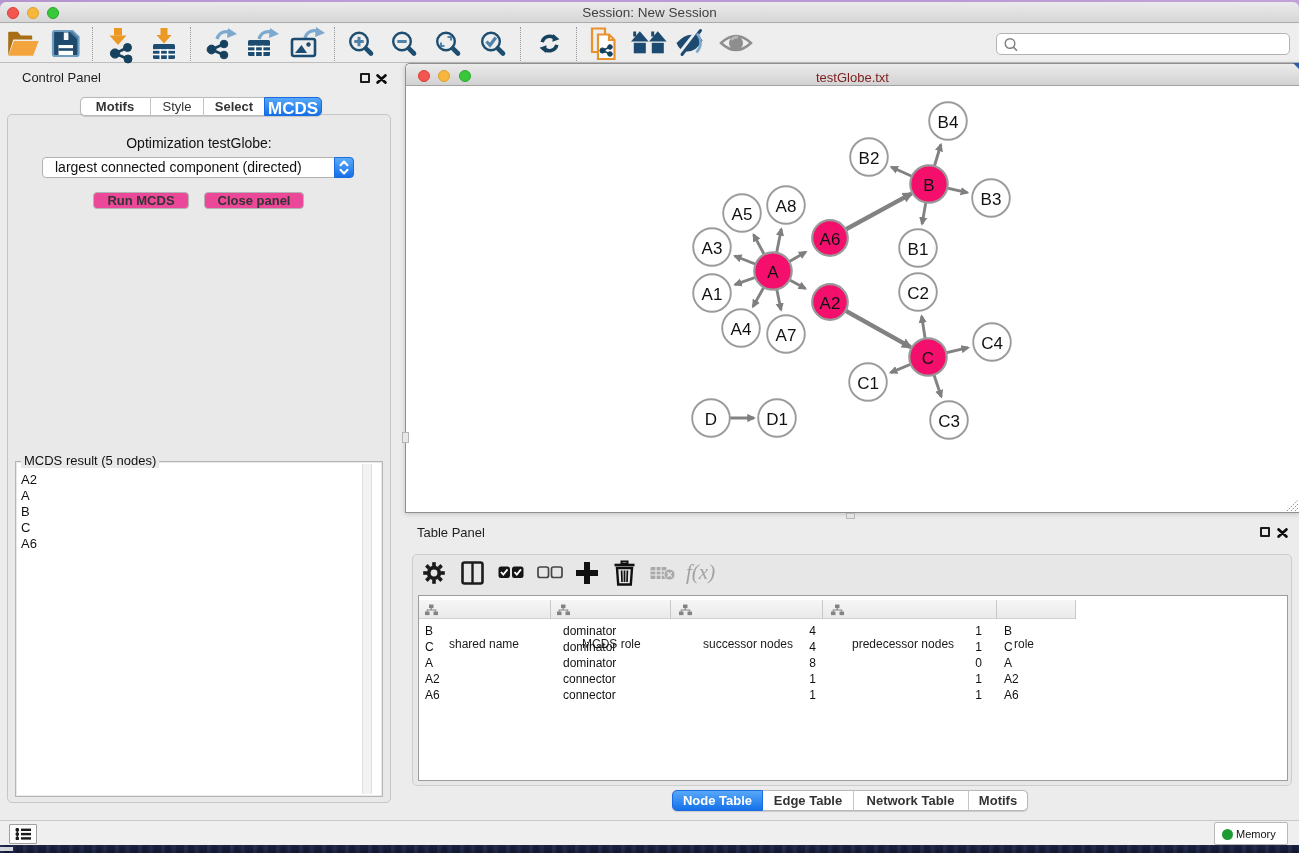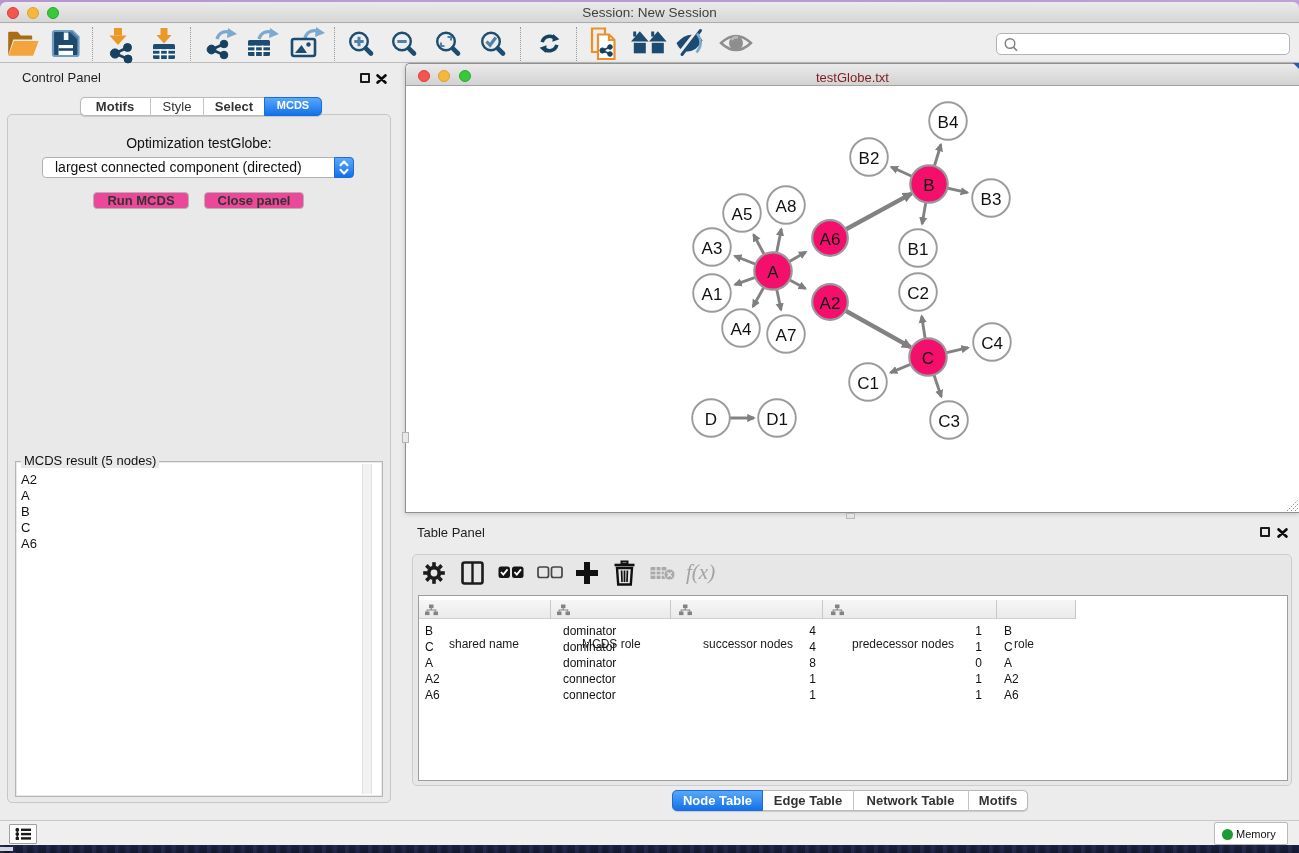--- a/index.html
+++ b/index.html
@@ -212,21 +212,21 @@
 
   <div class="abs" style="left:7px; top:114px; width:384px; height:689px; background:#e9e9e9; border:1px solid #c6c6c6; border-radius:5px;"></div>
 
   <div class="abs" style="left:80px; top:97px; width:242px; height:19px; background:#fff; border:1px solid #b9b9b9; border-radius:5px; box-shadow:0 0.5px 1px rgba(0,0,0,.15);"></div>
   <div class="abs" style="left:150px; top:97px; width:1px; height:19px; background:#c4c4c4;"></div>
   <div class="abs" style="left:203px; top:97px; width:1px; height:19px; background:#c4c4c4;"></div>
   <div class="abs" style="left:264px; top:97px; width:58px; height:19px; background:linear-gradient(#58a8f8,#1371ea); border:1px solid #1a6be0; border-radius:0 5px 5px 0;"></div>
   <div class="abs" style="left:80px; top:99px; width:70px; height:16px; font-size:13px; font-weight:bold; text-align:center; color:#333;">Motifs</div>
   <div class="abs" style="left:151px; top:99px; width:52px; height:16px; font-size:13px; font-weight:normal; text-align:center; color:#333;">Style</div>
   <div class="abs" style="left:204px; top:99px; width:60px; height:20px; font-size:13px; font-weight:bold; text-align:center; color:#333;">Select</div>
-  <div class="abs" style="left:264px; top:99px; width:58px; height:16px; font-size:11px; font-weight:bold; text-align:center; color:#fff;">MCDS</div>
+  <div class="abs" style="left:264px; top:99px; width:58px; height:16px; font-size:17px; font-weight:bold; text-align:center; color:#fff;">MCDS</div>
 
   <div class="abs" style="left:0; top:135px; width:398px; height:16px; font-size:14px; color:#111; text-align:center;"><span style="margin-left:0px;">Optimization testGlobe:</span></div>
 
   <div class="abs" style="left:42px; top:157px; width:312px; height:21px; background:#fff; border:1px solid #b1b1b1; border-radius:4px;"></div>
   <div class="abs" style="left:55px; top:159px; font-size:14px; color:#111;">largest connected component (directed)</div>
   <div class="abs" style="left:334px; top:157px; width:20px; height:21px; background:linear-gradient(#5babf9,#156fe9); border:1px solid #1a6be0; border-radius:0 4px 4px 0;">
     <svg width="18" height="19" viewBox="0 0 18 19">
       <path d="M5.5 7.2 L9 3.6 L12.5 7.2" fill="none" stroke="#fff" stroke-width="2.1" stroke-linecap="round" stroke-linejoin="round"></path>
       <path d="M5.5 11.8 L9 15.4 L12.5 11.8" fill="none" stroke="#fff" stroke-width="2.1" stroke-linecap="round" stroke-linejoin="round"></path>
     </svg>

